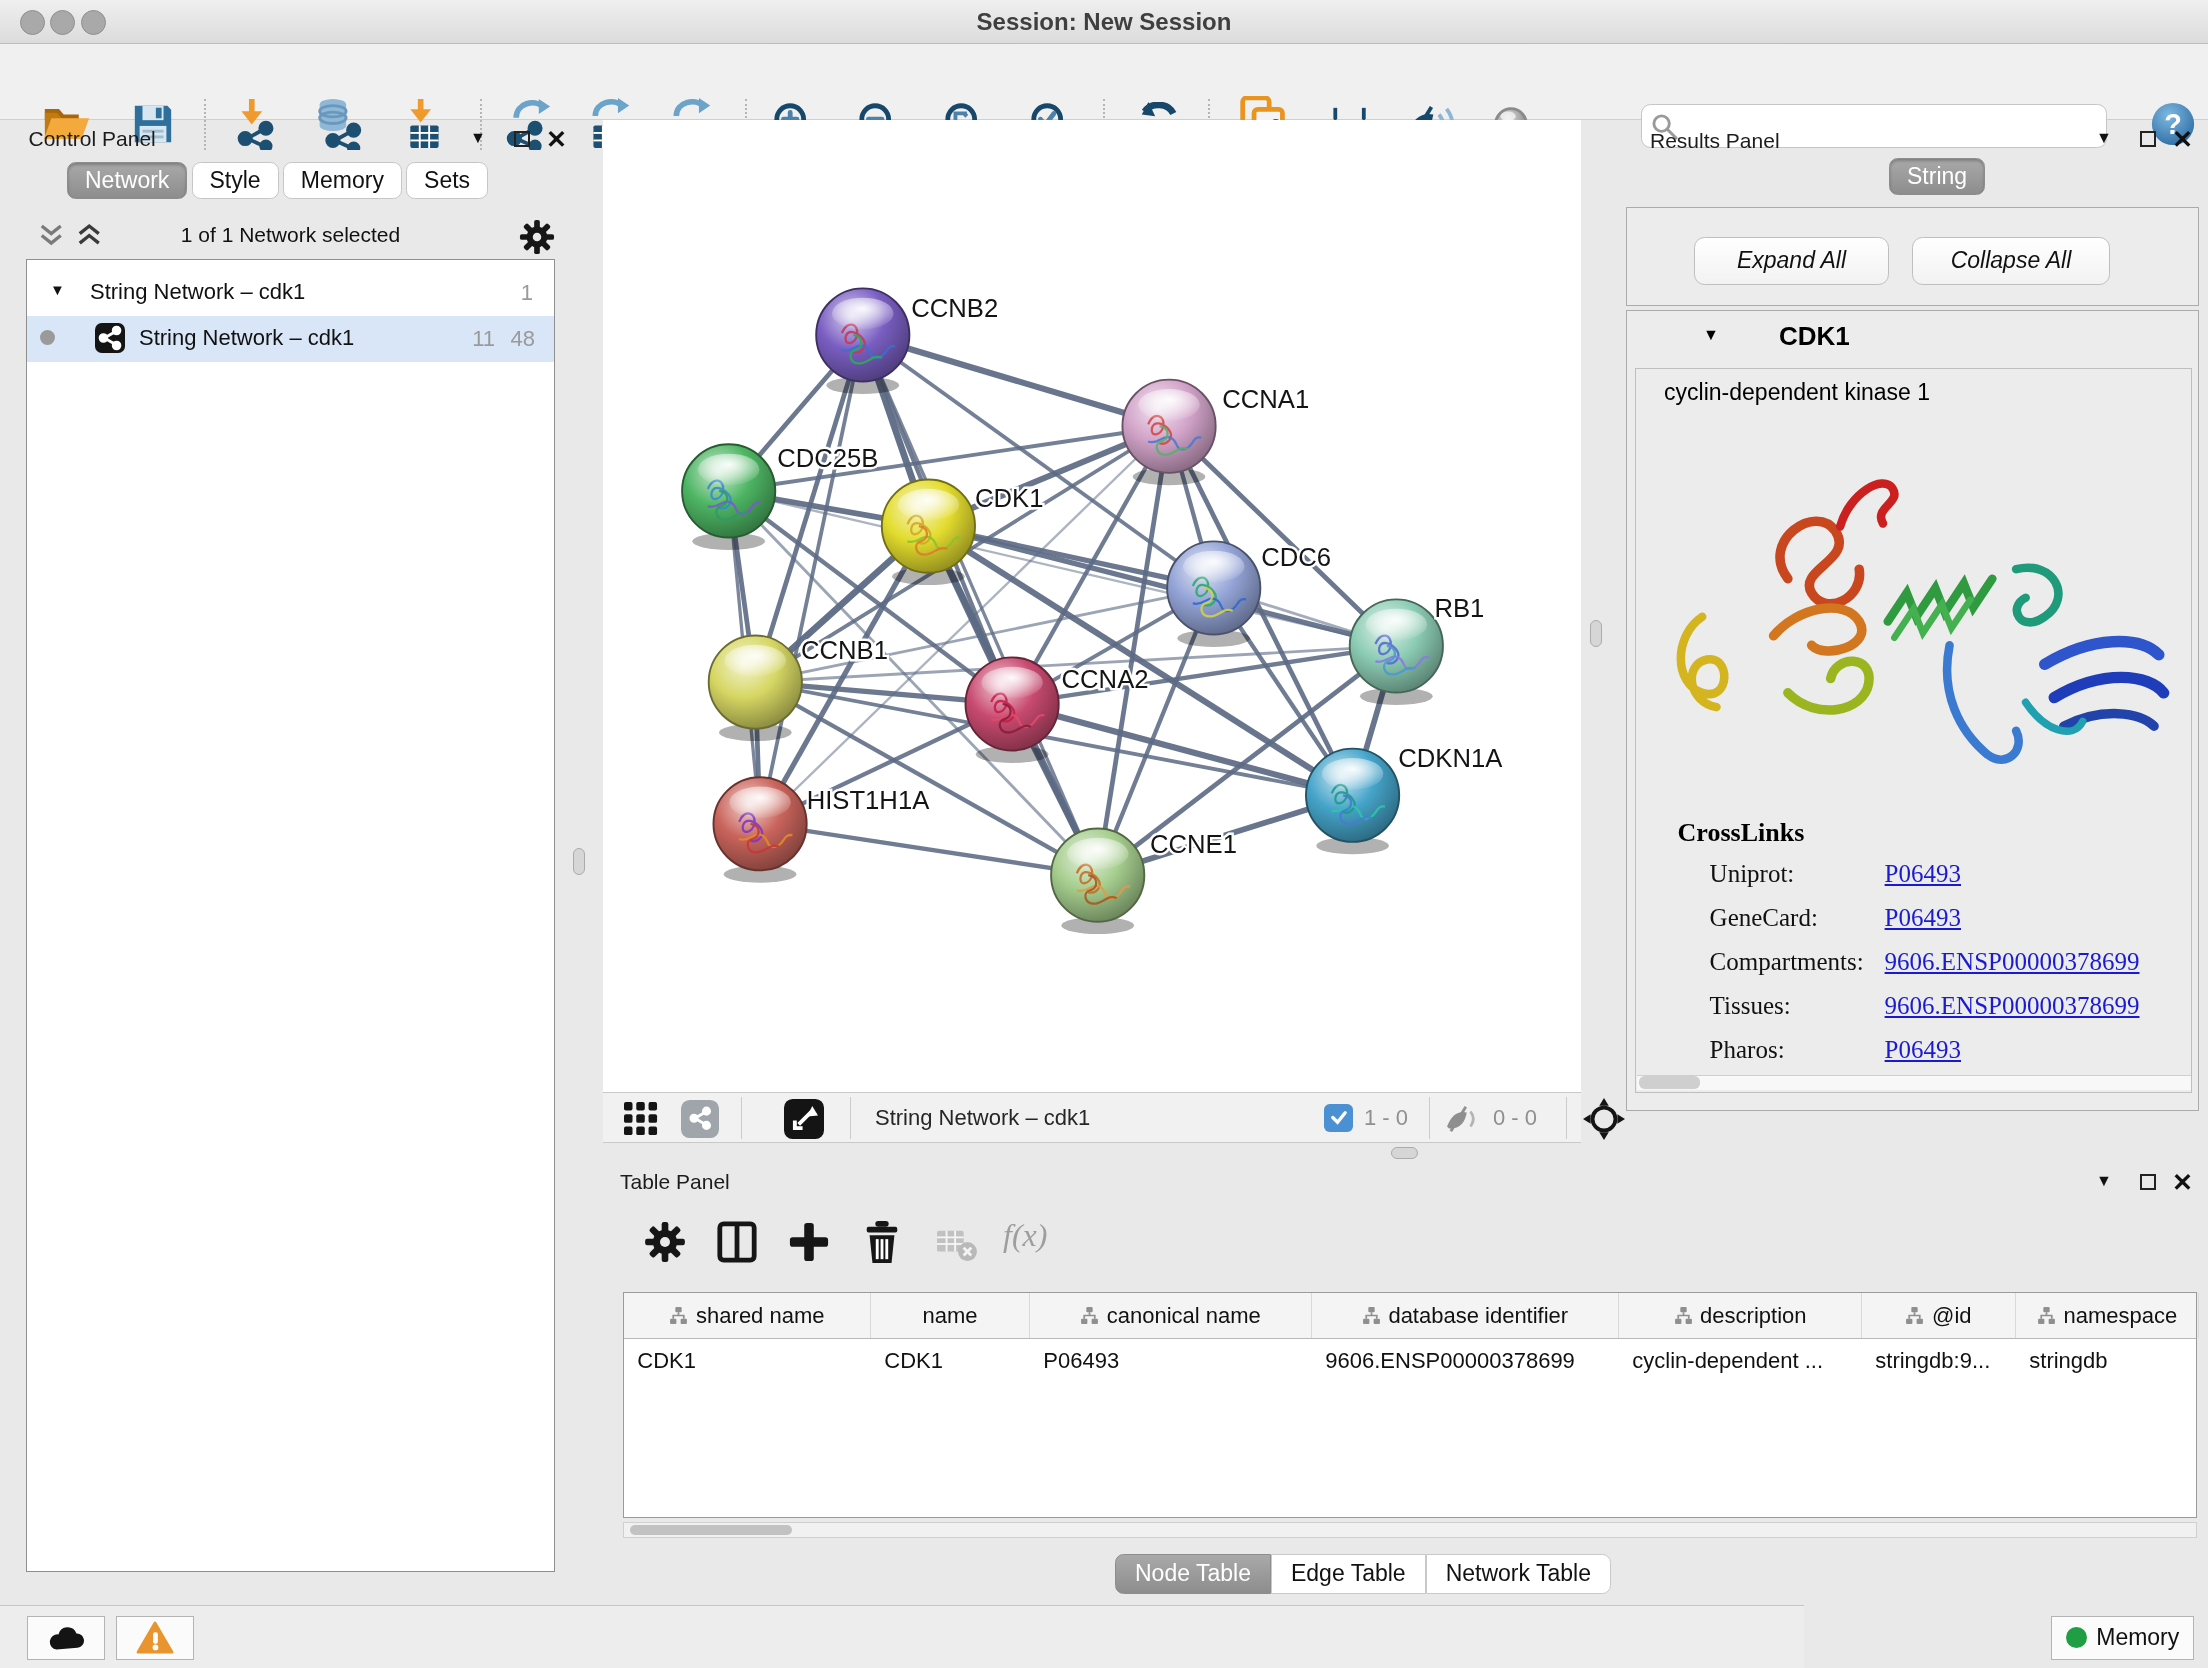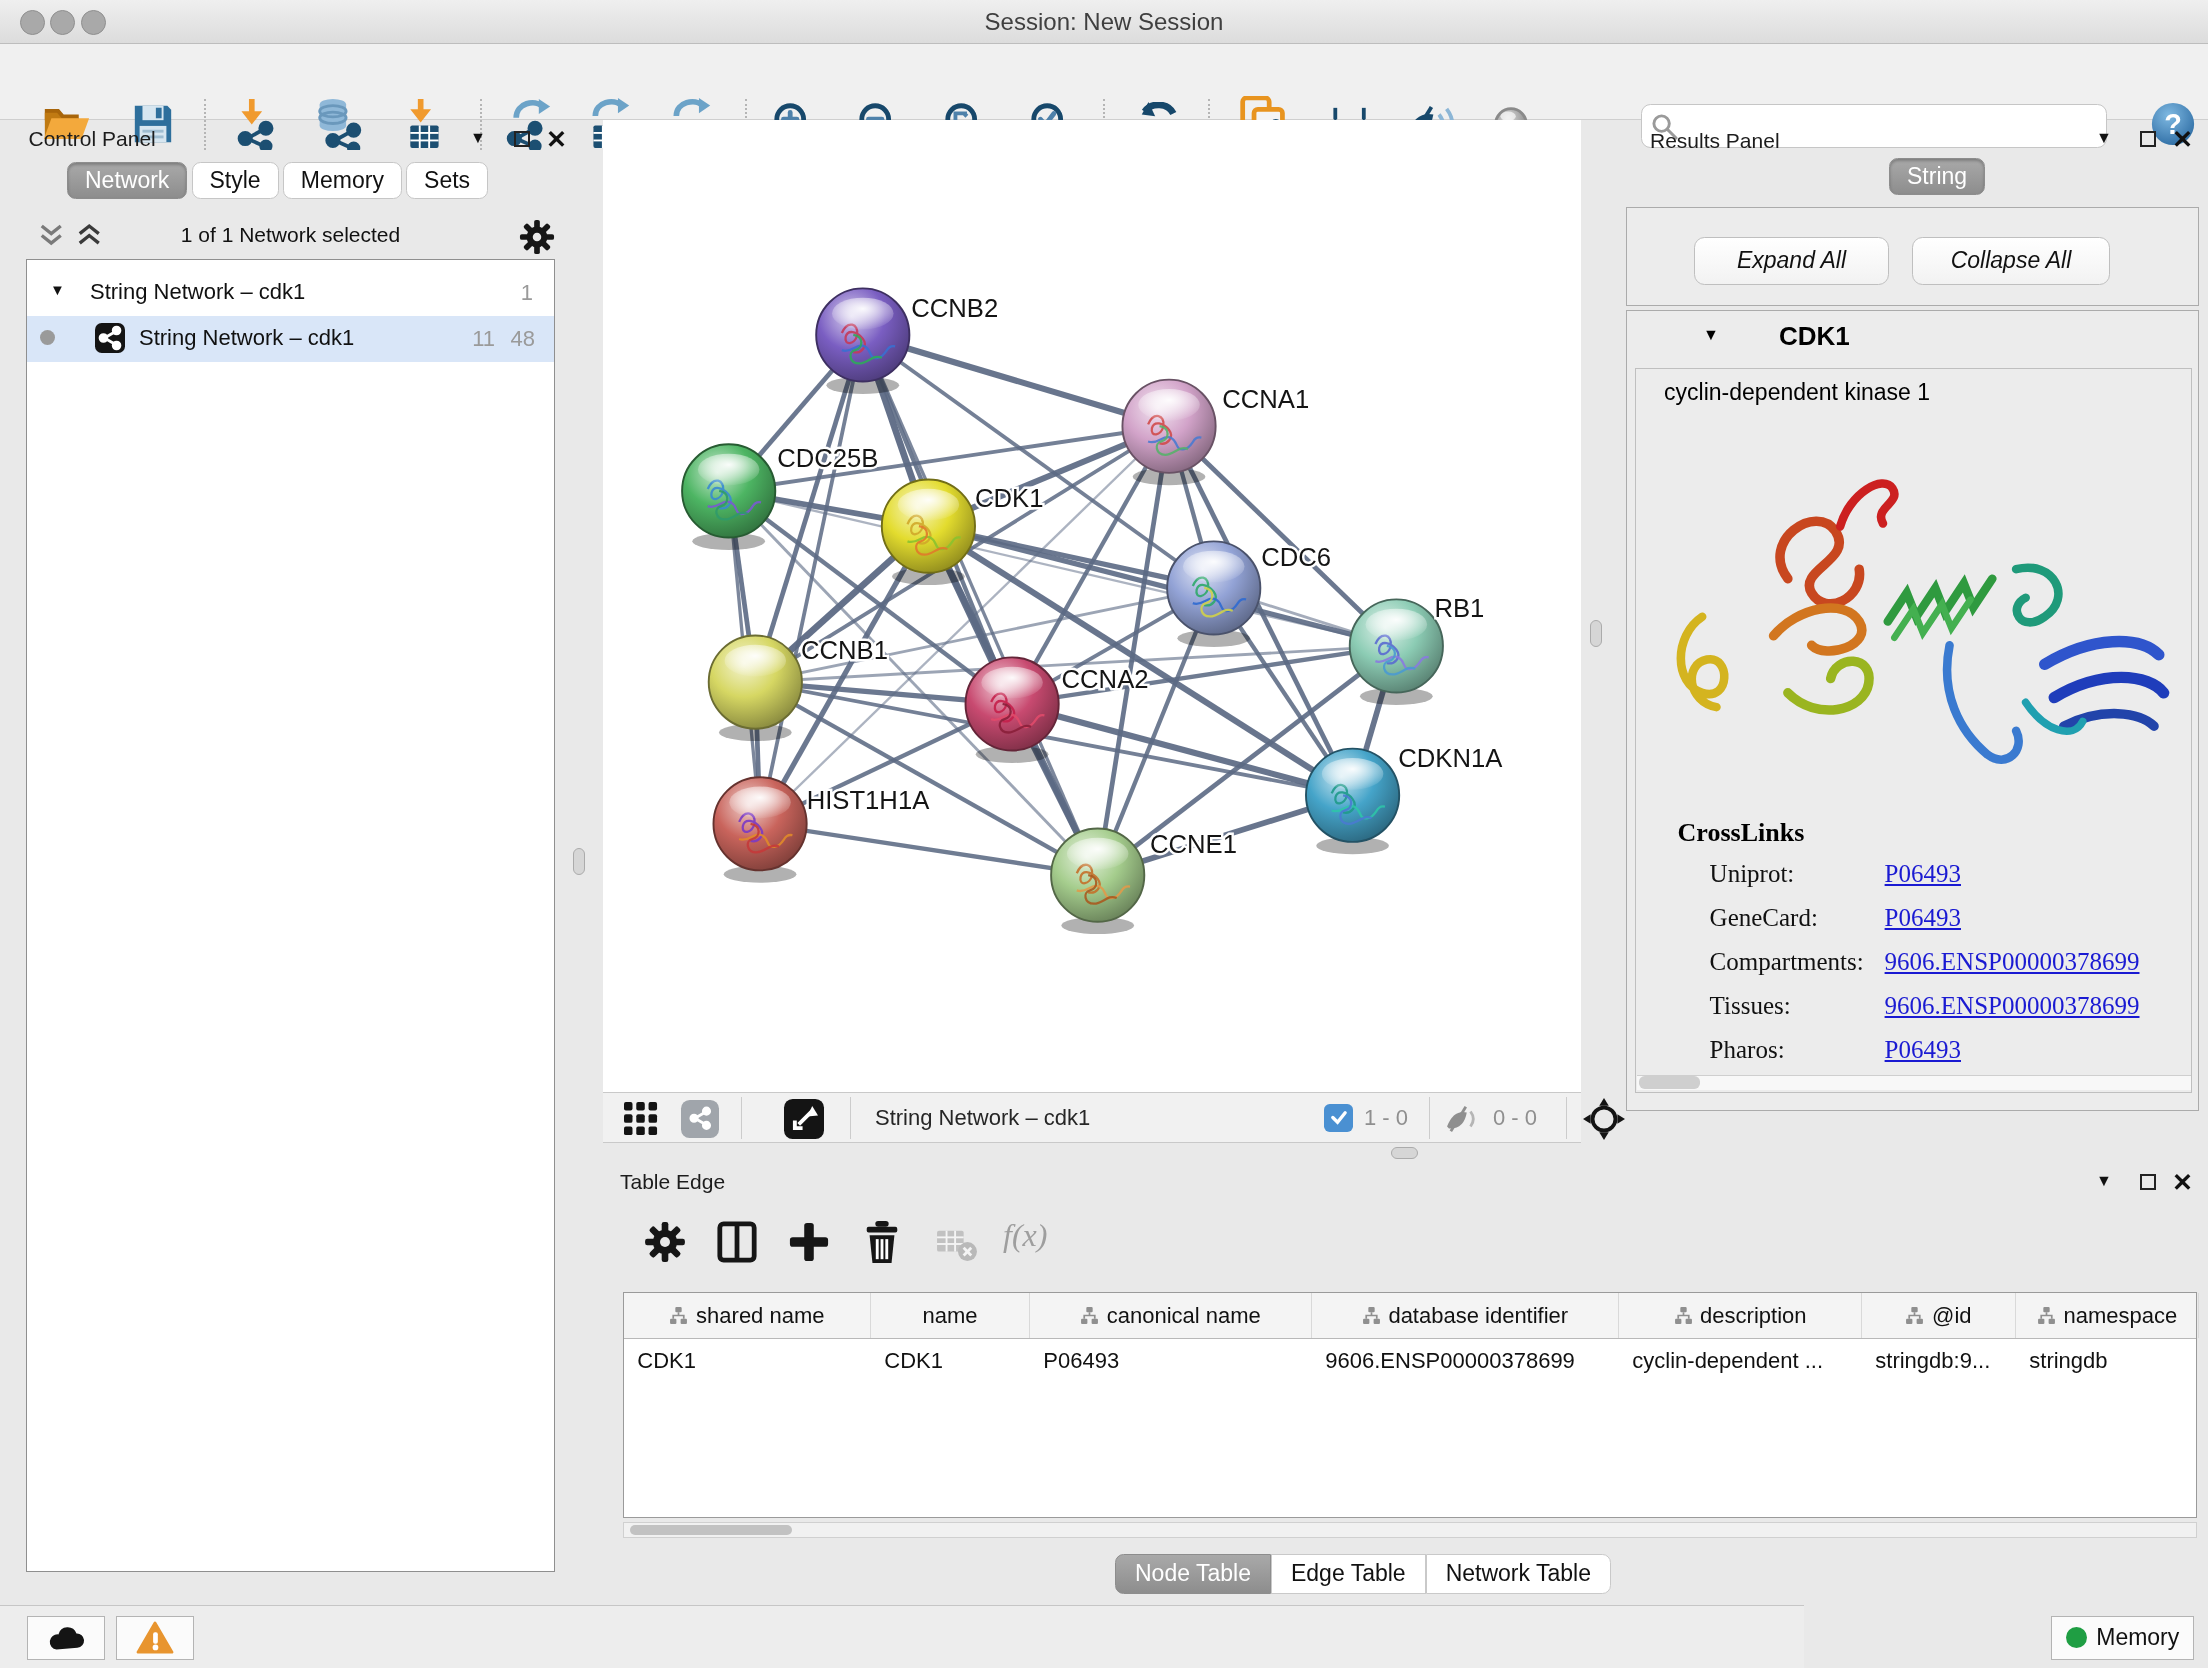--- a/index.html
+++ b/index.html
@@ -2,21 +2,21 @@
 <html style="font-size:15px"><head>
 <meta charset="utf-8">
 <style>
   * { margin:0; padding:0; box-sizing:border-box; }
   html,body { width:2208px; height:1668px; font-family:"Liberation Sans",sans-serif; background:#e9e9e9; overflow:hidden; }
   #app { position:relative; width:2208px; height:1668px; background:#e9e9e9; }
   .abs { position:absolute; }
 
   
   #titlebar { position:absolute; left:0; top:0; width:2208px; height:44px;
-    background:linear-gradient(#efefef,#dcdcdc); border-bottom:1px solid #bdbdbd; }
+    background:linear-gradient(#efefef,#dcdcdc); border-bottom:1px solid #bdbdbd;font-weight:bold; }
   .tl-dot { position:absolute; top:9.5px; width:25px; height:25px; border-radius:50%;
     background:#a9a9a9; border:1px solid #8f8f8f; }
   #win-title { position:absolute; top:7.6px; width:100%; text-align:center; font-size:24px; color:#3f3f3f; }
 
   
   #toolbar { position:absolute; left:0; top:44px; width:2208px; height:76px;
     background:#f0f0f0; border-bottom:1.9px solid #cfcfcf; }
   .tb-ic { position:absolute; top:49px; width:61px; height:61px; display:flex; align-items:center; justify-content:center; }
   .tb-sep { position:absolute; top:55px; height:51px; border-left:2.9px dotted #b5b5b5; }
   #search-wrap { position:absolute; left:1641px; top:60px; width:466px; height:44px; }
@@ -714,21 +714,21 @@
             <span class="xl-label serif">Pharos:</span>
             <span class="xl-link serif" style="color: rgb(26, 26, 210);">P06493</span>
           </div>
         </div>
       <div class="abs" style="left:1.9px; top:706px; width:554px; height:15px; background:#f8f8f8; border-top:1px solid #cfcfcf">
         <div style="margin-left:1.9px; width:61px; height:13.3px; background:#cfcfcf; border-radius:5.7px"></div>
       </div>
     </div>
   </div>
 
-  <div class="abs panel-title" style="left:620px; top:1170px">Table Edge</div>
+  <div class="abs panel-title" style="left:620px; top:1170px">Table Panel</div>
   <div class="abs pn-caret" style="left:2096px; top:1172px">▼</div>
   <div class="abs pn-float" style="left:2140px; top:1174px"></div>
   <div class="abs pn-close" style="left:2172px; top:1170px">✕</div>
 
   <div class="abs" id="tbl-toolbar-ic" style="left:623px">
     <svg class="abs" style="left:21px" width="42" height="42" viewBox="0 0 38 38">
         <g fill="#161616">
           <rect x="16" y="1" width="6" height="10" rx="2"></rect>
           <rect x="16" y="27" width="6" height="10" rx="2"></rect>
           <rect x="1" y="16" width="10" height="6" rx="2"></rect>

